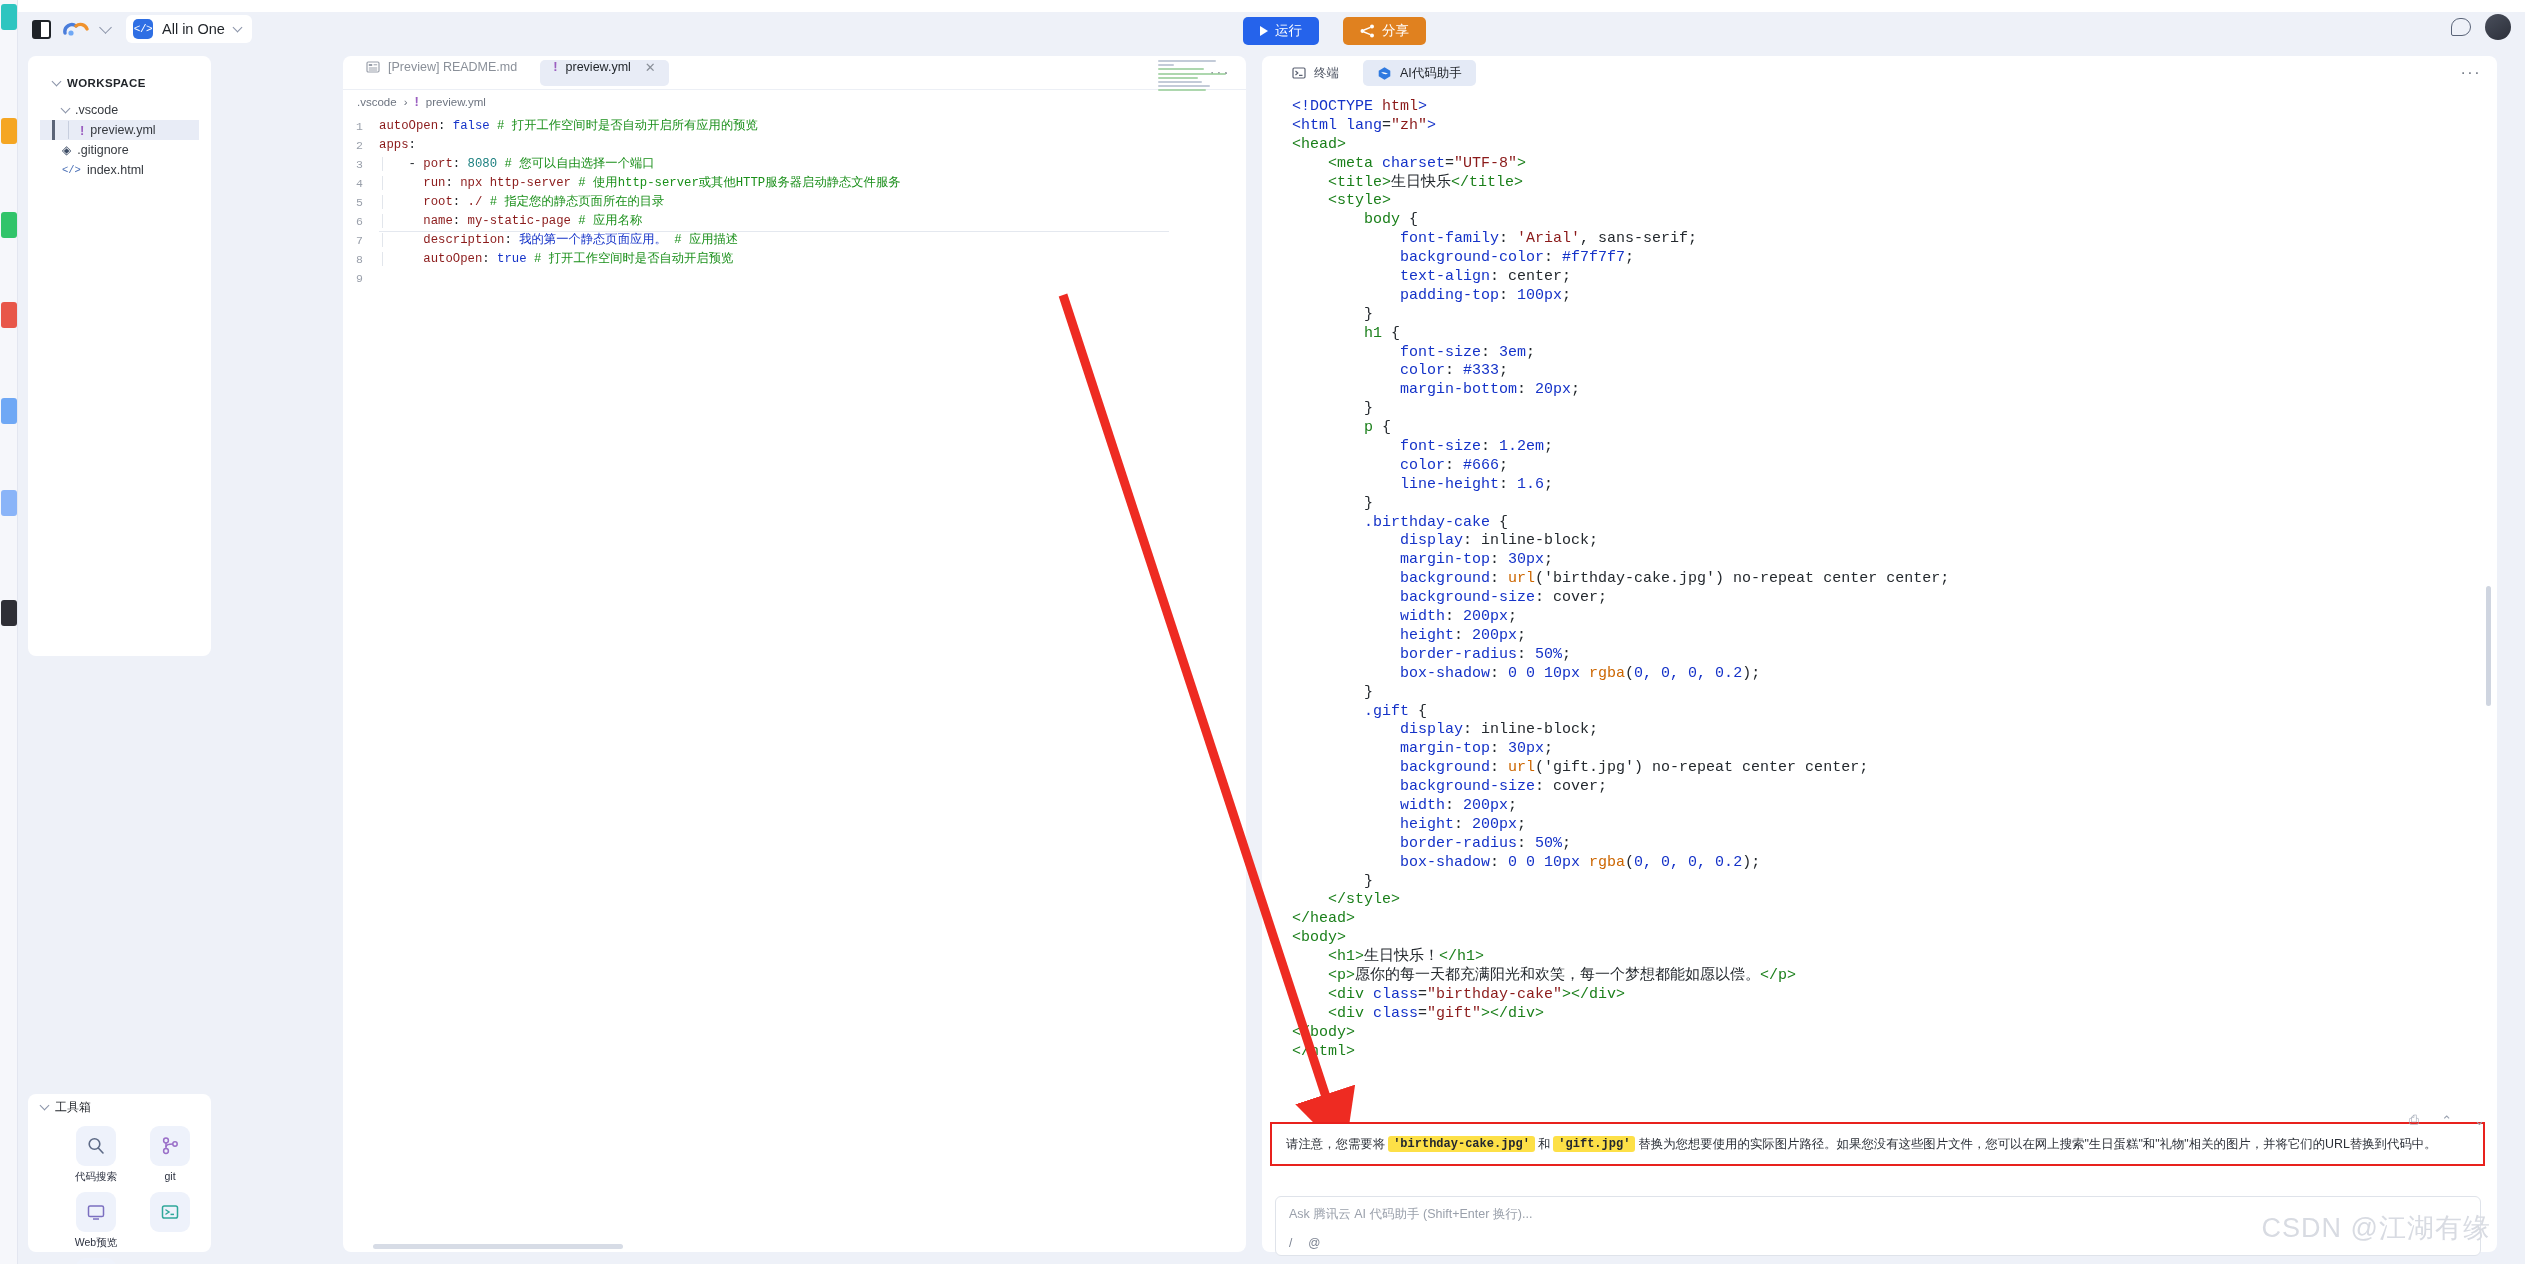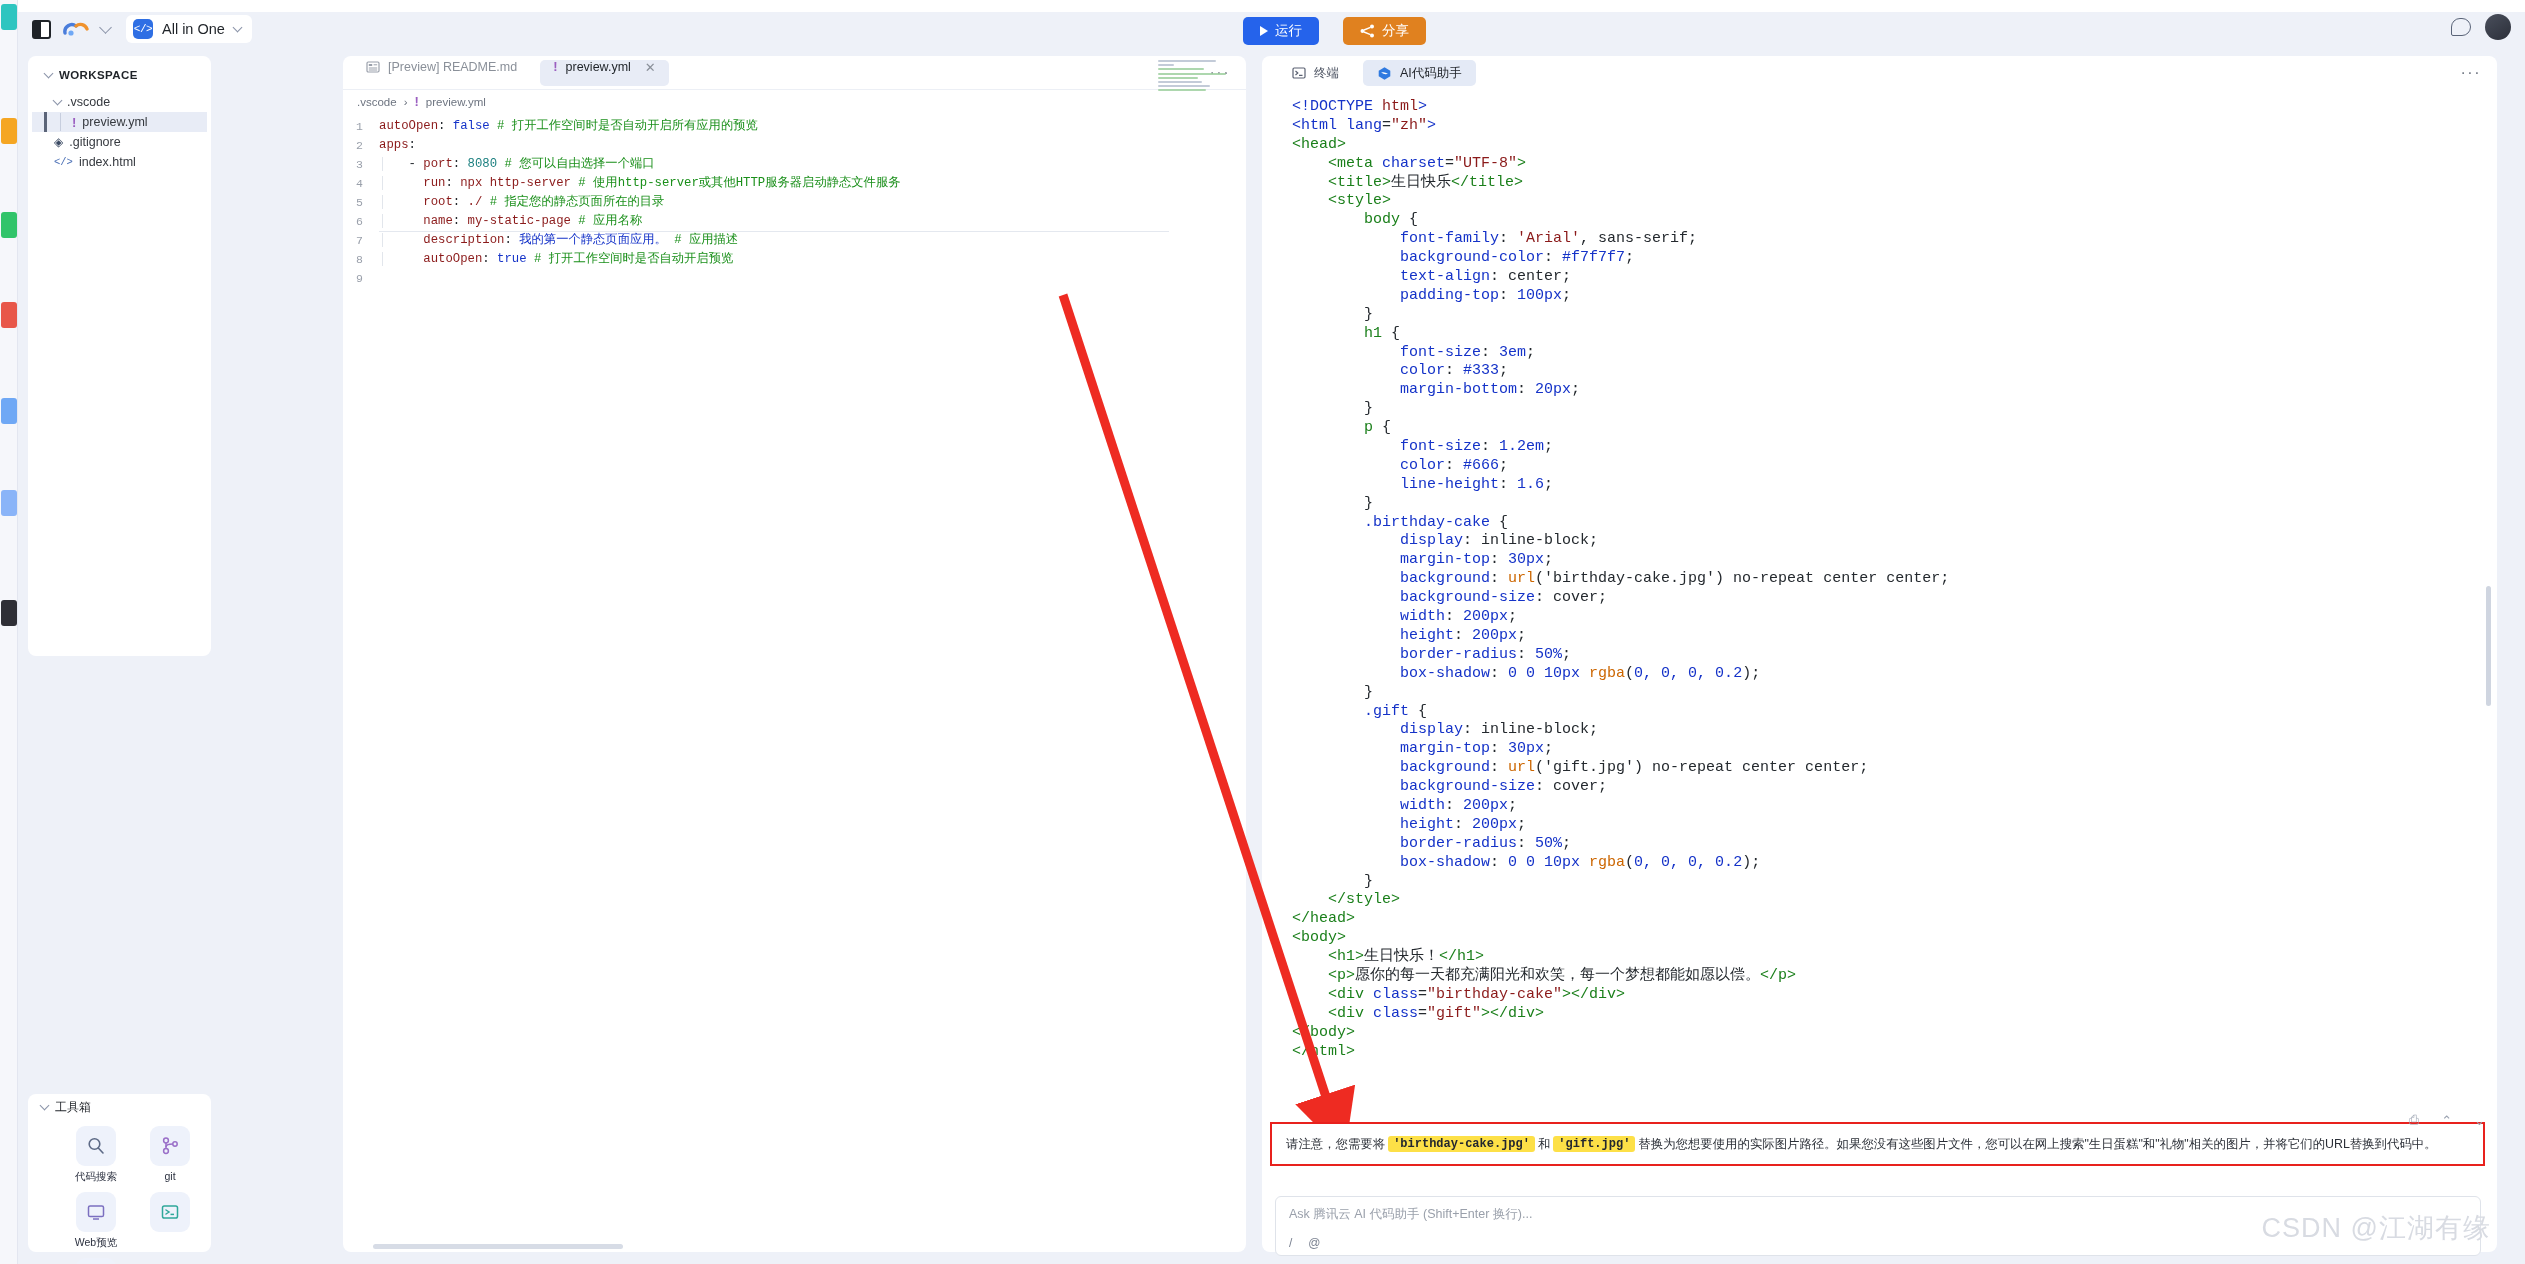--- a/index.html
+++ b/index.html
@@ -67,21 +67,21 @@
   .tri-play { width: 0; height: 0; border-left: 8px solid #fff; border-top: 5px solid transparent; border-bottom: 5px solid transparent; }
 
   .tb-right { position: absolute; right: 14px; top: 14px; display: flex; align-items: center; gap: 14px; }
   .icon-chat { width: 20px; height: 18px; border: 1.8px solid #5a6478; border-radius: 9px 9px 9px 2px; }
   .avatar-top { width: 26px; height: 26px; border-radius: 50%; background: linear-gradient(145deg,#4a4f5c,#2b2f39); }
 
   
   .panel { position: absolute; background: #ffffff; border-radius: 8px; }
 
   
-  .sidebar { left: 28px; top: 56px; width: 183px; height: 600px; padding: 4px; }
+  .sidebar { left: 28px; top: 56px; width: 183px; height: 600px; padding: 12px; }
   .side-head {
     display: flex; align-items: center; gap: 7px; height: 30px; padding-left: 13px;
     font-size: 11.5px; font-weight: bold; color: #1f2328; letter-spacing: 0.4px;
   }
   .tree { padding-top: 2px; }
   .tree-row {
     display: flex; align-items: center; gap: 6px; height: 20px; padding-left: 22px;
     font-size: 12.5px; color: #35393f; cursor: pointer; position: relative;
   }
   .tree-row.child { padding-left: 40px; }

